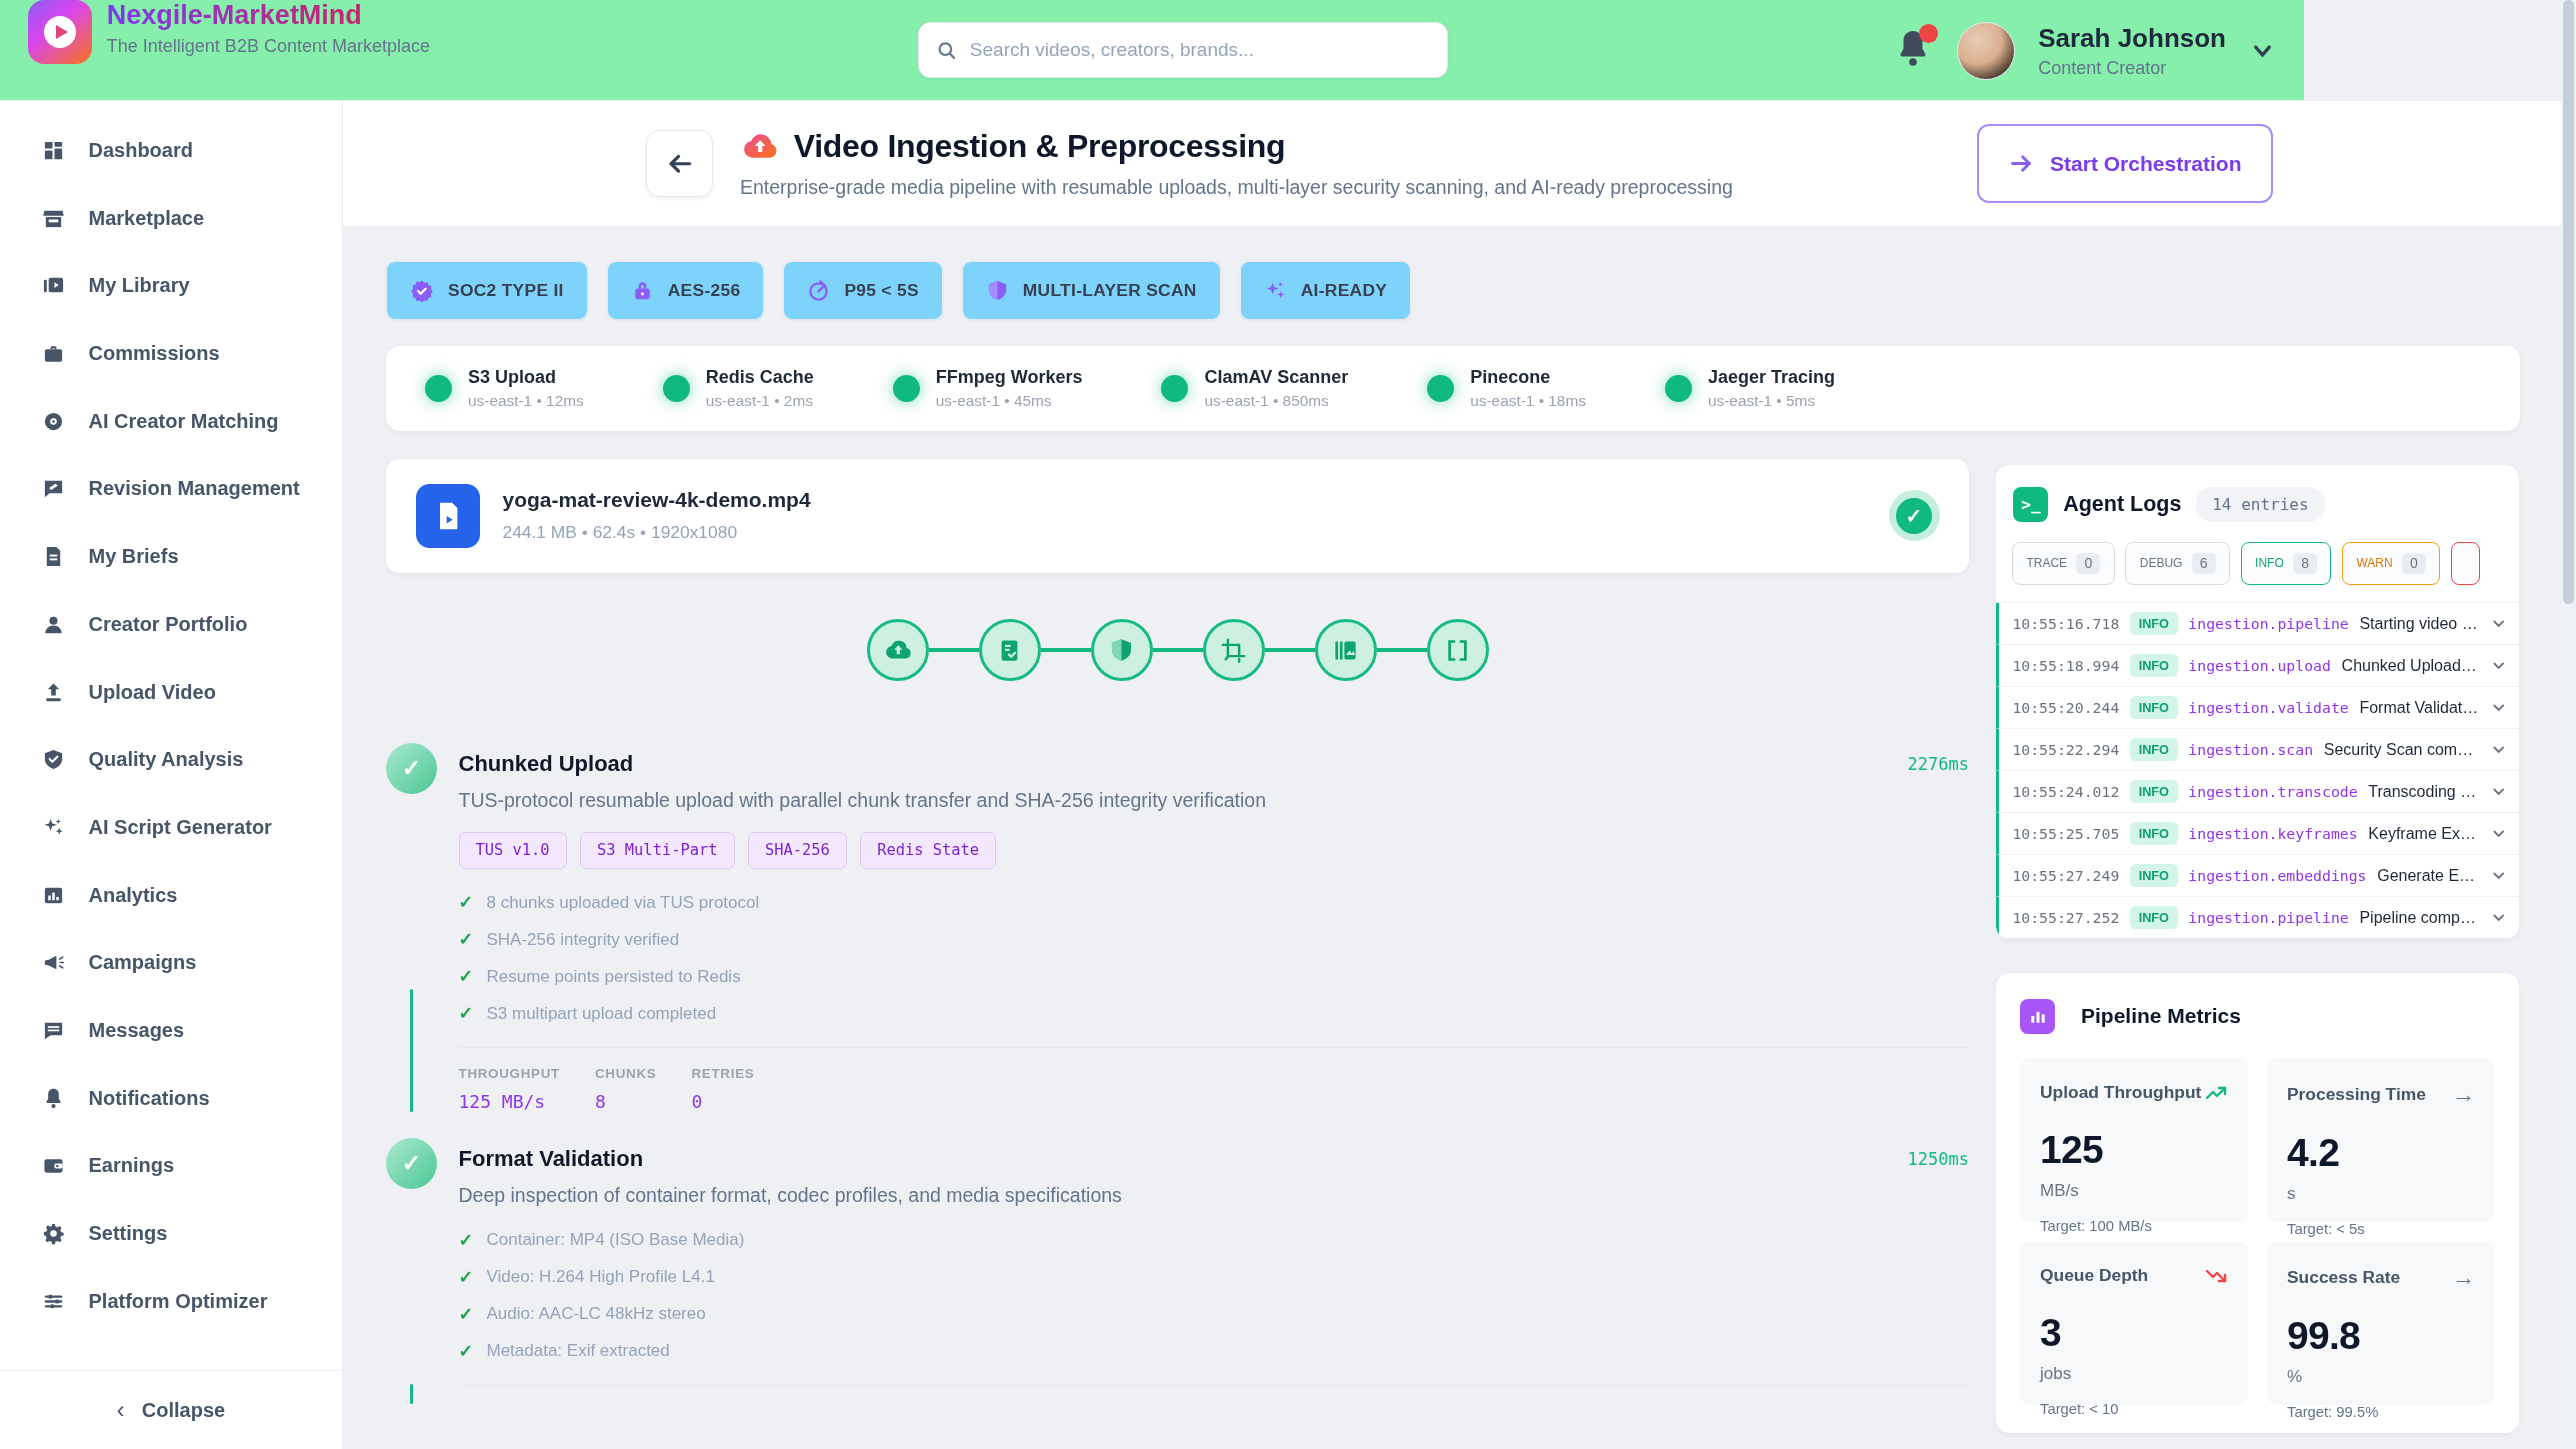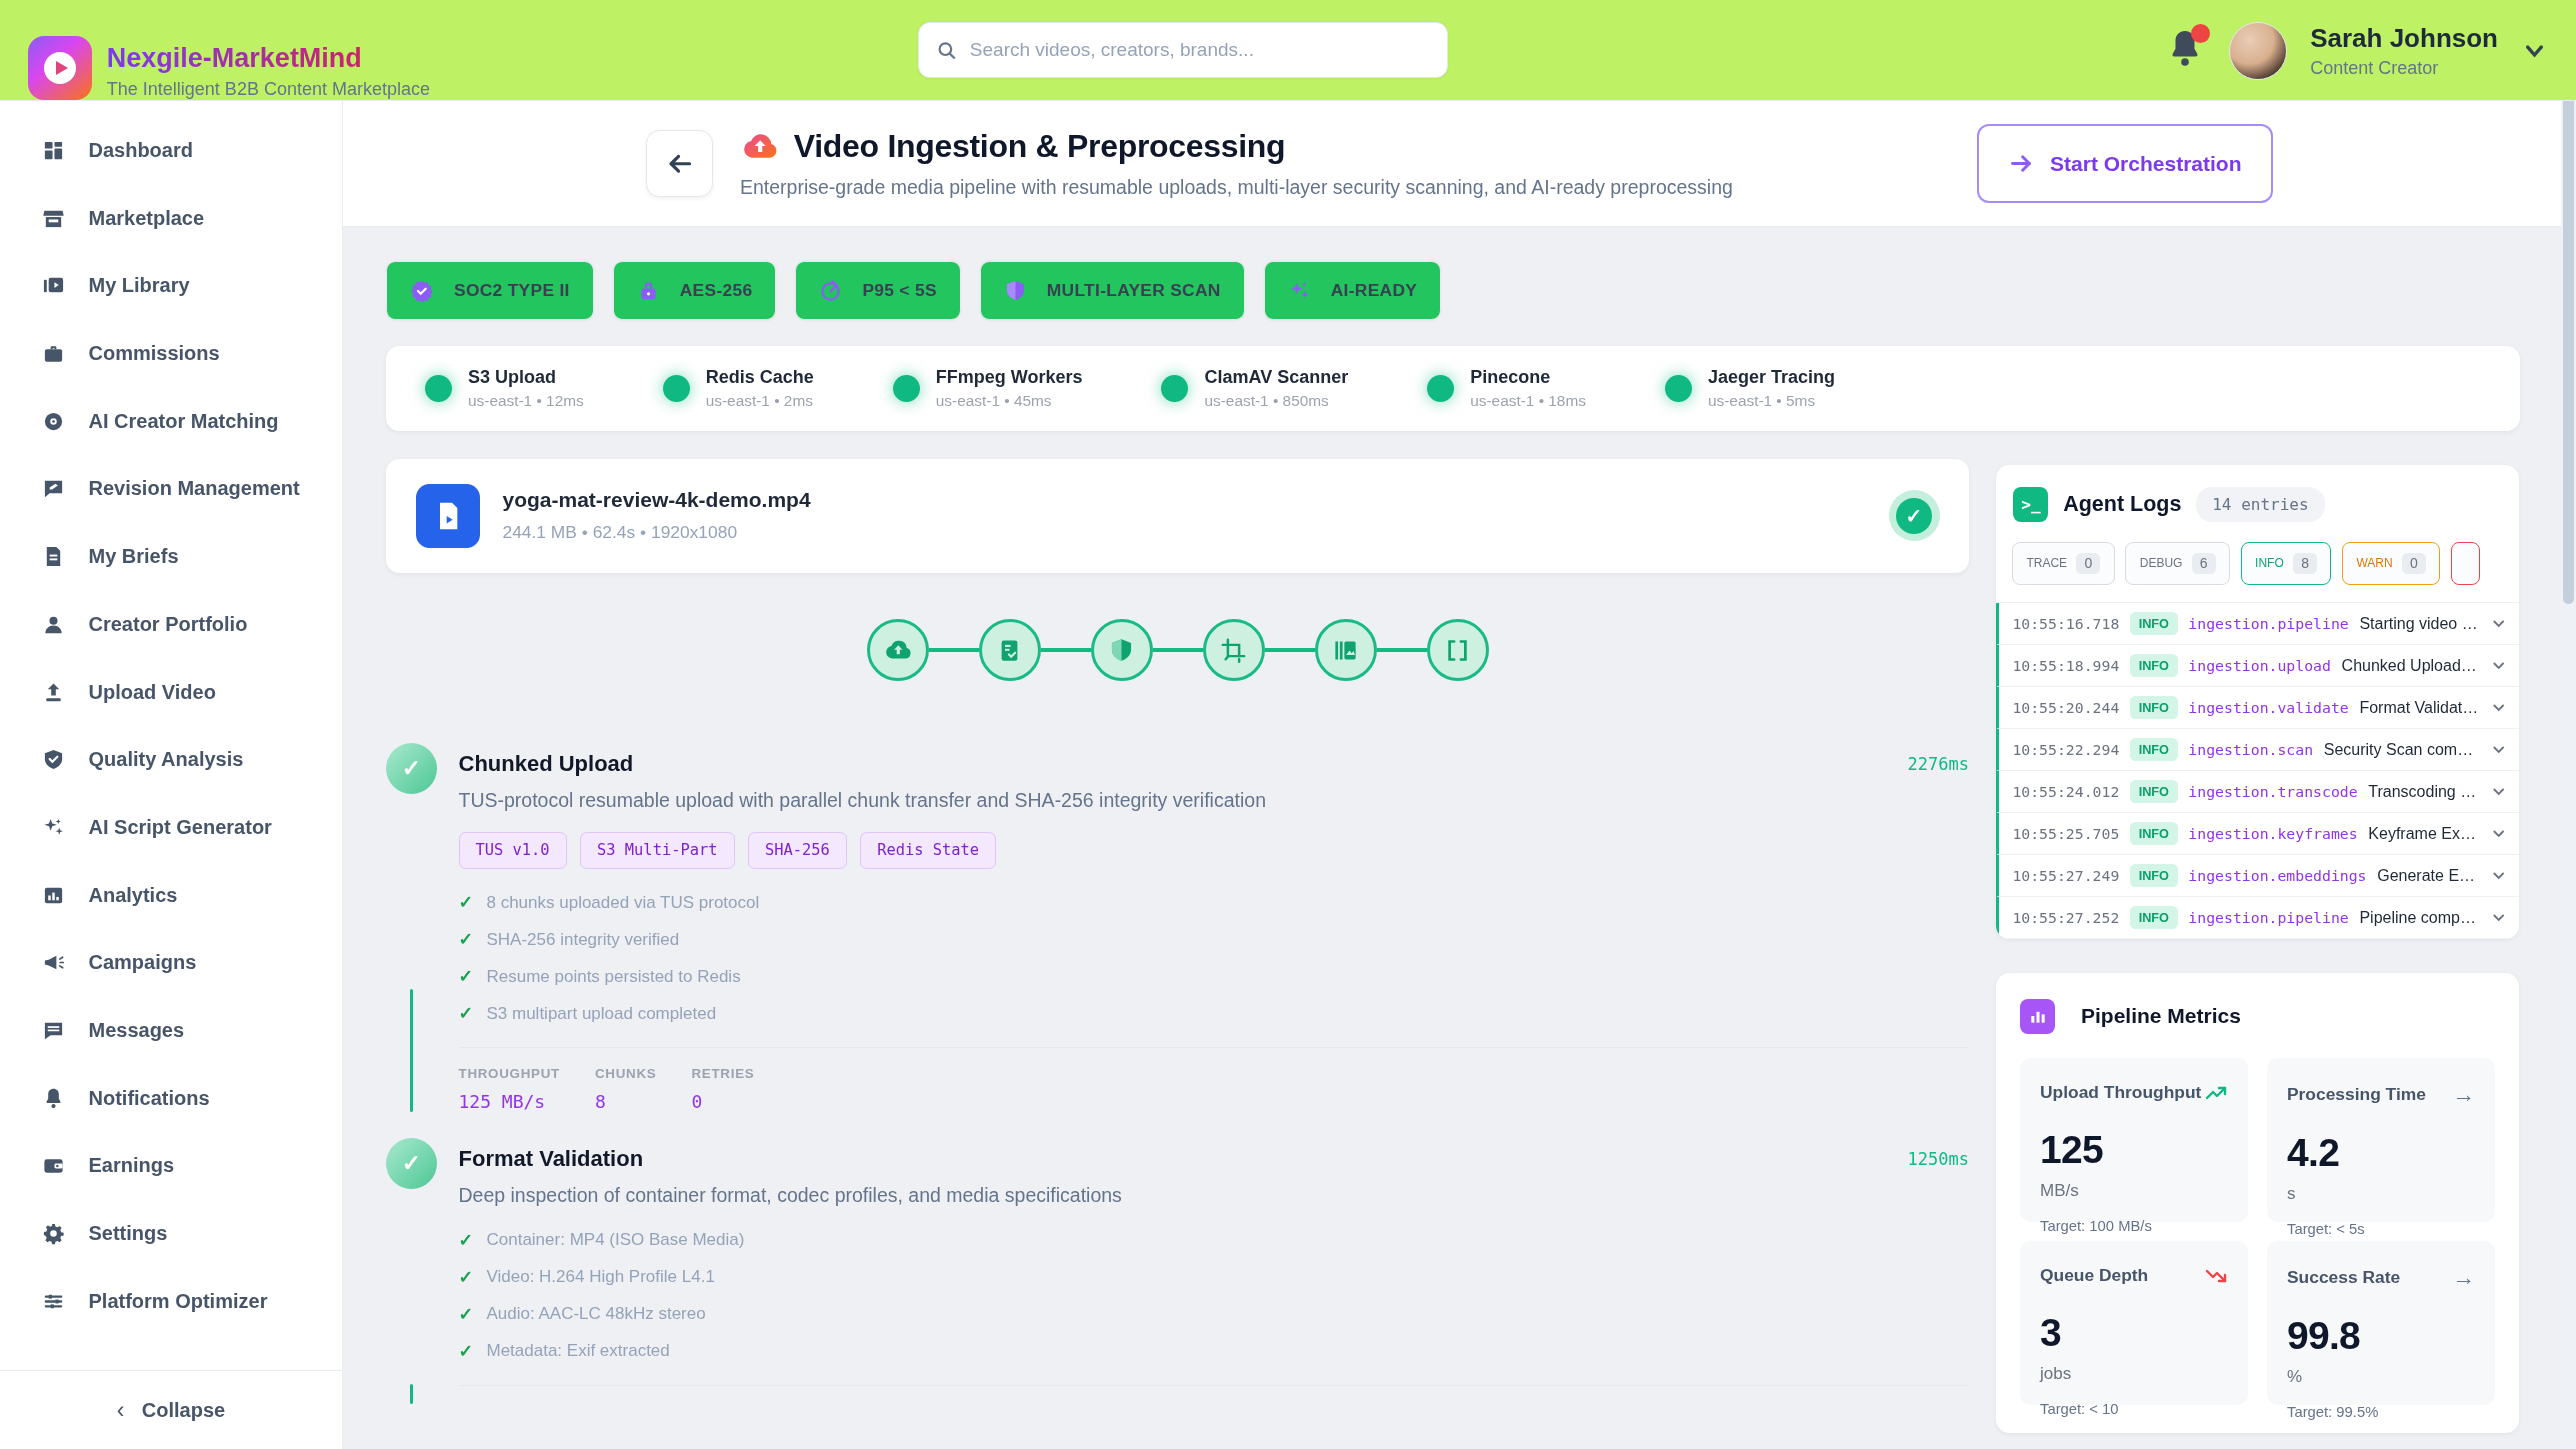--- a/index.html
+++ b/index.html
@@ -1,22 +1,22 @@
 <!DOCTYPE html>
 <html style="font-size:10.7px"><head>
 <meta charset="utf-8">
 <style>
   * { box-sizing: border-box; margin: 0; padding: 0; }
   html,body { width:2576px; height:1449px; }
   body { font-family:"Liberation Sans", sans-serif; background:#eef0f4; overflow:hidden; }
   #app { position:relative; width:2576px; height:1449px; }
 
   
-  .topbar { position:absolute; top:0; left:0; width:2576px; height:101px; background:#bef264;
-            border-bottom:1.3px solid #e9ecf0; display:flex; align-items:flex-end; z-index:10; }
+  .topbar { position:absolute; top:0; left:0; width:2304px; height:101px; background:#86efac;
+            border-bottom:1.3px solid #e9ecf0; display:flex; align-items:flex-start; z-index:10; }
   .logo-sq { width:64px; height:64px; margin-left:28px; border-radius:16px; flex:none;
              background:linear-gradient(140deg,#8b5cf6 0%,#d946ef 40%,#f97316 100%);
              display:flex; align-items:center; justify-content:center; }
   .logo-circle { width:32px; height:32px; background:#fff; border-radius:50%;
                  display:flex; align-items:center; justify-content:center; }
   .logo-play { width:0; height:0; border-left:12px solid #e1447c; border-top:7.4px solid transparent;
                border-bottom:7.4px solid transparent; margin-left:3.4px; }
   .brand-wrap { margin-left:14.8px; }
   .brand { font-size:27px; font-weight:bold;
            background:linear-gradient(90deg,#7c3aed,#e11d48); -webkit-background-clip:text;
@@ -62,22 +62,22 @@
   .page-title { font-size:32px; font-weight:bold; color:#0f172a; letter-spacing:-0.3px; }
   .page-sub { font-size:19.5px; color:#64748b; margin-top:10.7px; }
   .orchestrate-btn { margin-left:auto; height:79px; padding:0 29.5px; background:#fff; border:2px solid #a78bfa;
                      border-radius:12px; display:flex; align-items:center; gap:14.8px; cursor:pointer; flex:none; }
   .orchestrate-btn span { font-size:21px; font-weight:600; color:#7c3aed; white-space:nowrap; }
 
   .content { padding:34px 56px 0 43px; }
 
   
   .badges { display:flex; gap:19px; margin-bottom:25.5px; }
-  .badge-pill { height:59px; background:#22c55e; border:1.3px solid #e8eaee; border-radius:9.4px;
-                display:flex; align-items:center; gap:20px; padding:0 23px;
+  .badge-pill { height:59px; background:#7dd3fc; border:1.3px solid #e8eaee; border-radius:9.4px;
+                display:flex; align-items:center; gap:14px; padding:0 23px;
                 box-shadow:0 0.7px 2.7px rgba(15,23,42,.05); }
   .badge-pill span { font-size:17.4px; font-weight:bold; color:#374151; letter-spacing:0.3px; white-space:nowrap; }
 
   
   .services { background:#fff; border-radius:13.4px; height:85px; display:flex; align-items:center;
               padding:0 39px; gap:79px; margin-bottom:28px; box-shadow:0 1.3px 5.4px rgba(15,23,42,.05); }
   .svc { display:flex; align-items:center; gap:16px; }
   .svc-dot { width:27px; height:27px; border-radius:50%; background:#10b981; flex:none;
              box-shadow:0 0 14.8px rgba(16,185,129,.55); }
   .svc-name { font-size:18px; font-weight:bold; color:#1f2937; white-space:nowrap; }

